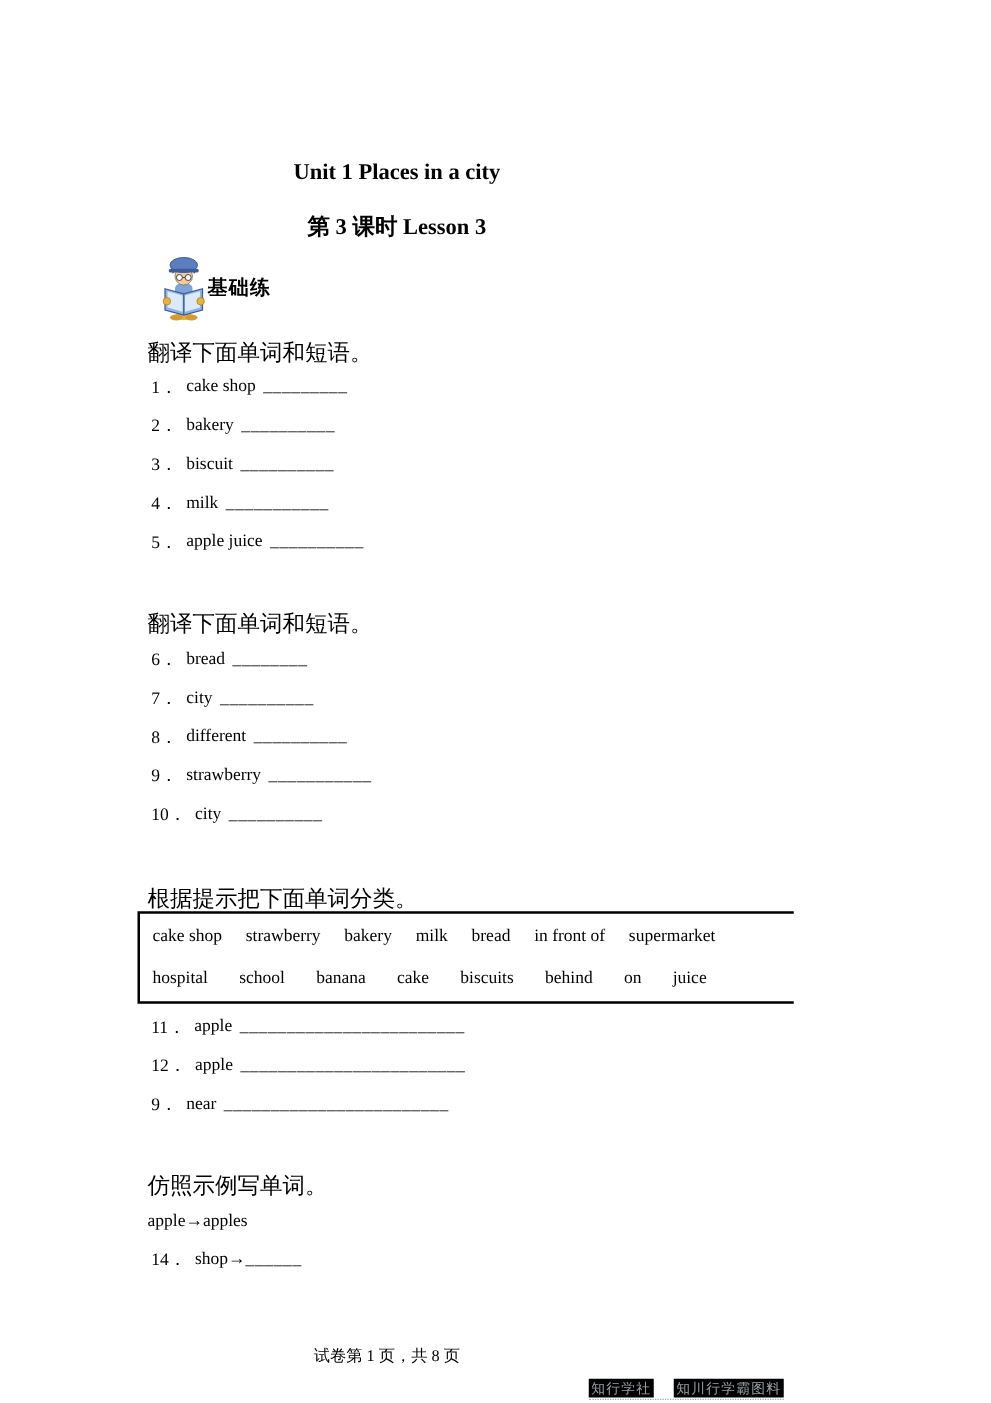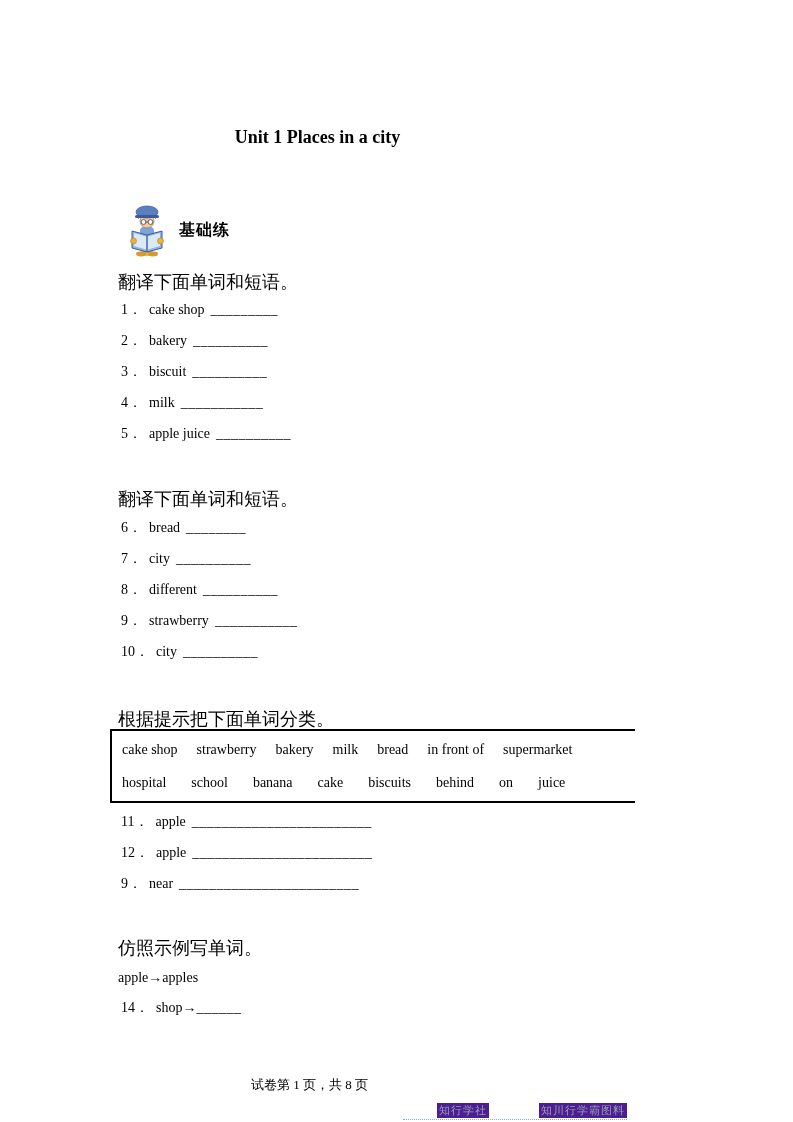--- a/index.html
+++ b/index.html
@@ -15,21 +15,21 @@
   .title {
     position: absolute; top: 127px; left: 0; right: 0;
     text-align: center; font-size: 18px; font-weight: bold;
   }
   .subtitle {
     position: absolute; top: 169px; left: 0; right: 0;
     text-align: center; font-size: 18px; font-weight: bold;
   }
   .badge {
     position: absolute; left: 128px; top: 203px;
-    display: flex; align-items: center; gap: 13px;
+    display: flex; align-items: center; 
   }
   .badge-icon { width: 38px; height: 54px; display: inline-block; }
   .badge-label {
     font-family: "Liberation Sans", "DejaVu Sans", sans-serif;
     font-weight: bold; font-size: 16px; letter-spacing: 1px;
   }
   .instruction {
     position: absolute; left: 118px;
     font-size: 18px;
   }
@@ -65,29 +65,30 @@
     text-align: center; font-size: 13px;
   }
   .watermark {
     position: absolute; right: 8px; top: 1103px;
     display: flex; gap: 16px;
     font-size: 11px; color: #9aa0a6;
     border-bottom: 1px dotted #8fa8c8;
     padding-bottom: 1px;
   }
   .watermark span {
-    background: #4c1d95; padding: 0 2px; letter-spacing: 1px; margin-left: 34px;
+    background: #000000; padding: 0 2px; letter-spacing: 1px;
   }
 </style>
 </head>
 <body>
 
 <div class="page">
 
   <div class="title">Unit 1 Places in a city</div>
+  <div class="subtitle">第 3 课时  Lesson 3</div>
 
   <div class="badge">
     <span class="badge-icon">
       <svg viewBox="0 0 38 54" width="38" height="54" xmlns="http://www.w3.org/2000/svg">
         <ellipse cx="19" cy="50" rx="7" ry="3" fill="#e9b23f"></ellipse>
         <ellipse cx="13" cy="51" rx="5" ry="2.4" fill="#d69a2d"></ellipse>
         <ellipse cx="25" cy="51" rx="5" ry="2.4" fill="#d69a2d"></ellipse>
         <rect x="12" y="24" width="14" height="22" rx="4" fill="#7ea3d6"></rect>
         <circle cx="19" cy="18" r="7" fill="#f3c9a0" stroke="#8a6b4a" stroke-width="0.6"></circle>
         <path d="M10 16 q9 -8 18 0 l0 -3 q-9 -9 -18 0 z" fill="#4a4a4a"></path>

